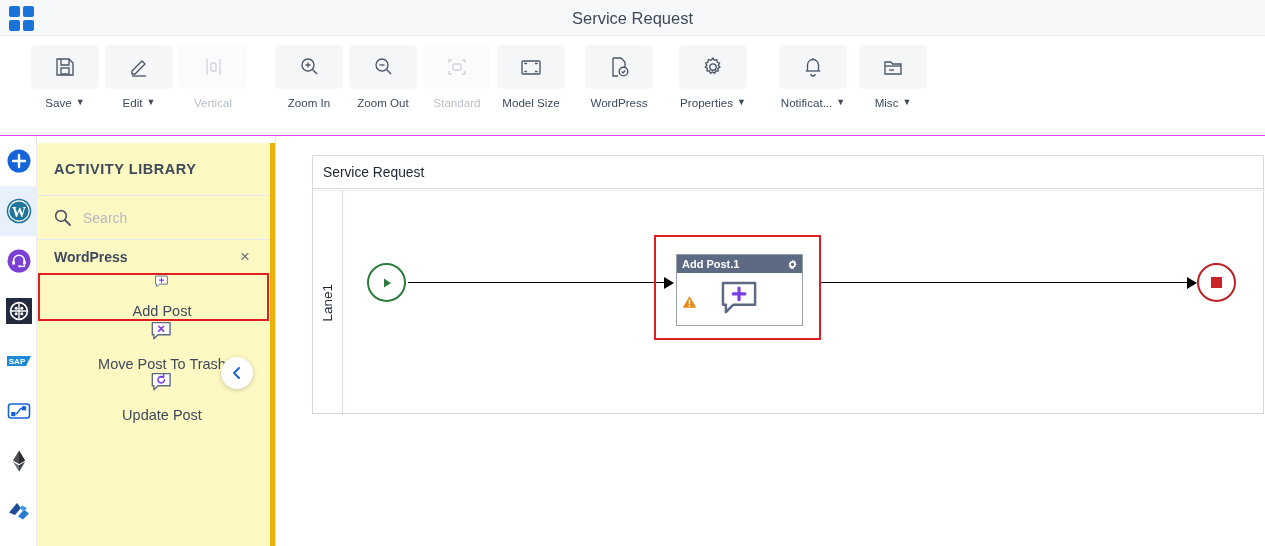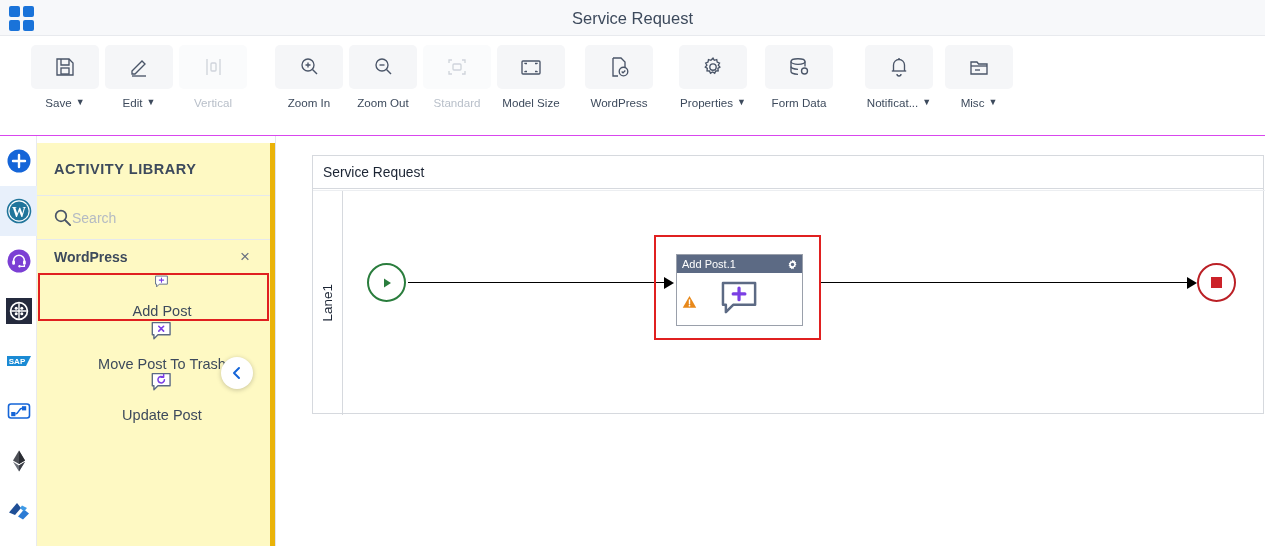--- a/index.html
+++ b/index.html
@@ -73,21 +73,21 @@
     position: absolute; left: 37px; top: 143px; width: 238px; height: 410px;
     background: #fef9c3; border-right: 5px solid #eab308;
   }
   .panel-head {
     height: 53px; line-height: 53px; padding-left: 17px;
     font-size: 14.5px; font-weight: bold; letter-spacing: 0.55px;
     color: #3d4a5c; border-bottom: 1px solid #e6e9ed;
   }
   .search-row {
     height: 44px; display: flex; align-items: center; padding-left: 16px;
-    border-bottom: 1px solid #e6e9ed; 
+    border-bottom: 1px solid #e6e9ed; gap: 11px;
   }
   .search-input {
     border: none; outline: none; font-size: 14px; color: #555f6d;
     width: 160px; background: transparent; font-family: "Liberation Sans", sans-serif;
   }
   .search-input::placeholder { color: #b4bac3; }
   .group-row {
     height: 33px; display: flex; align-items: center;
     padding: 0 20px 0 17px; justify-content: space-between;
   }
@@ -150,21 +150,21 @@
     display: flex; align-items: center; justify-content: center;
   }
   .end-sq { width: 11px; height: 11px; background: #cc2229; }
 
   .task-sel {
     position: absolute; left: 311px; top: 44px; width: 167px; height: 105px;
     border: 2.5px solid #e02020;
   }
   .task {
     position: absolute; left: 20px; top: 17px; width: 127px; height: 72px;
-    border: 1px solid #9aa0ab; background: #ffffff;
+    border: 1px solid #9aa0ab; background: #ffffff; font-weight: bold;
   }
   .task-head {
     height: 18px; background: #5c6a84; display: flex;
     align-items: center; justify-content: space-between;
     padding: 0 4px 0 5px;
   }
   .task-title { font-size: 11px; color: #ffffff; }
   .task-body { position: relative; height: 53px; }
   .task-warn { position: absolute; left: 5px; top: 22px; }
   .task-glyph {
@@ -310,34 +310,20 @@
           <circle cx="12" cy="12" r="3.2"></circle>
           <path d="M12 3.2l1.3 2.1 2.4-.6.5 2.4 2.3.9-1.2 2.1 1.6 1.9-2 1.4.3 2.4-2.4.2-1.1 2.2-2.1-1.2-2.1 1.2-1.1-2.2-2.4-.2.3-2.4-2-1.4 1.6-1.9-1.2-2.1 2.3-.9.5-2.4 2.4.6z"></path>
         </svg>
     </div>
     <div class="tb-label">
         <span>Properties</span>
         <span class="caret">▼</span>
       </div>
   </div>
 
-  <div class="tb-item tb-wide">
-    <div class="tb-icon">
-      <svg width="24" height="24" viewBox="0 0 24 24">
-          <ellipse cx="11" cy="6.5" rx="7" ry="2.8"></ellipse>
-          <path d="M4 6.5v5c0 1.5 3.1 2.8 7 2.8"></path>
-          <path d="M4 11.5v5c0 1.5 3.1 2.8 7 2.8"></path>
-          <path d="M18 6.5v5"></path>
-          <circle cx="17.5" cy="16" r="3"></circle>
-        </svg>
-    </div>
-    <div class="tb-label">
-        <span>Form Data</span>
-      </div>
-  </div>
 
 
   <div class="tb-gap2"></div>
 
   <div class="tb-item tb-wide">
     <div class="tb-icon">
       <svg width="24" height="24" viewBox="0 0 24 24">
           <path d="M12 3v1.8"></path>
           <path d="M6.5 16V10a5.5 5.5 0 0111 0v6"></path>
           <path d="M4.8 16h14.4"></path>

